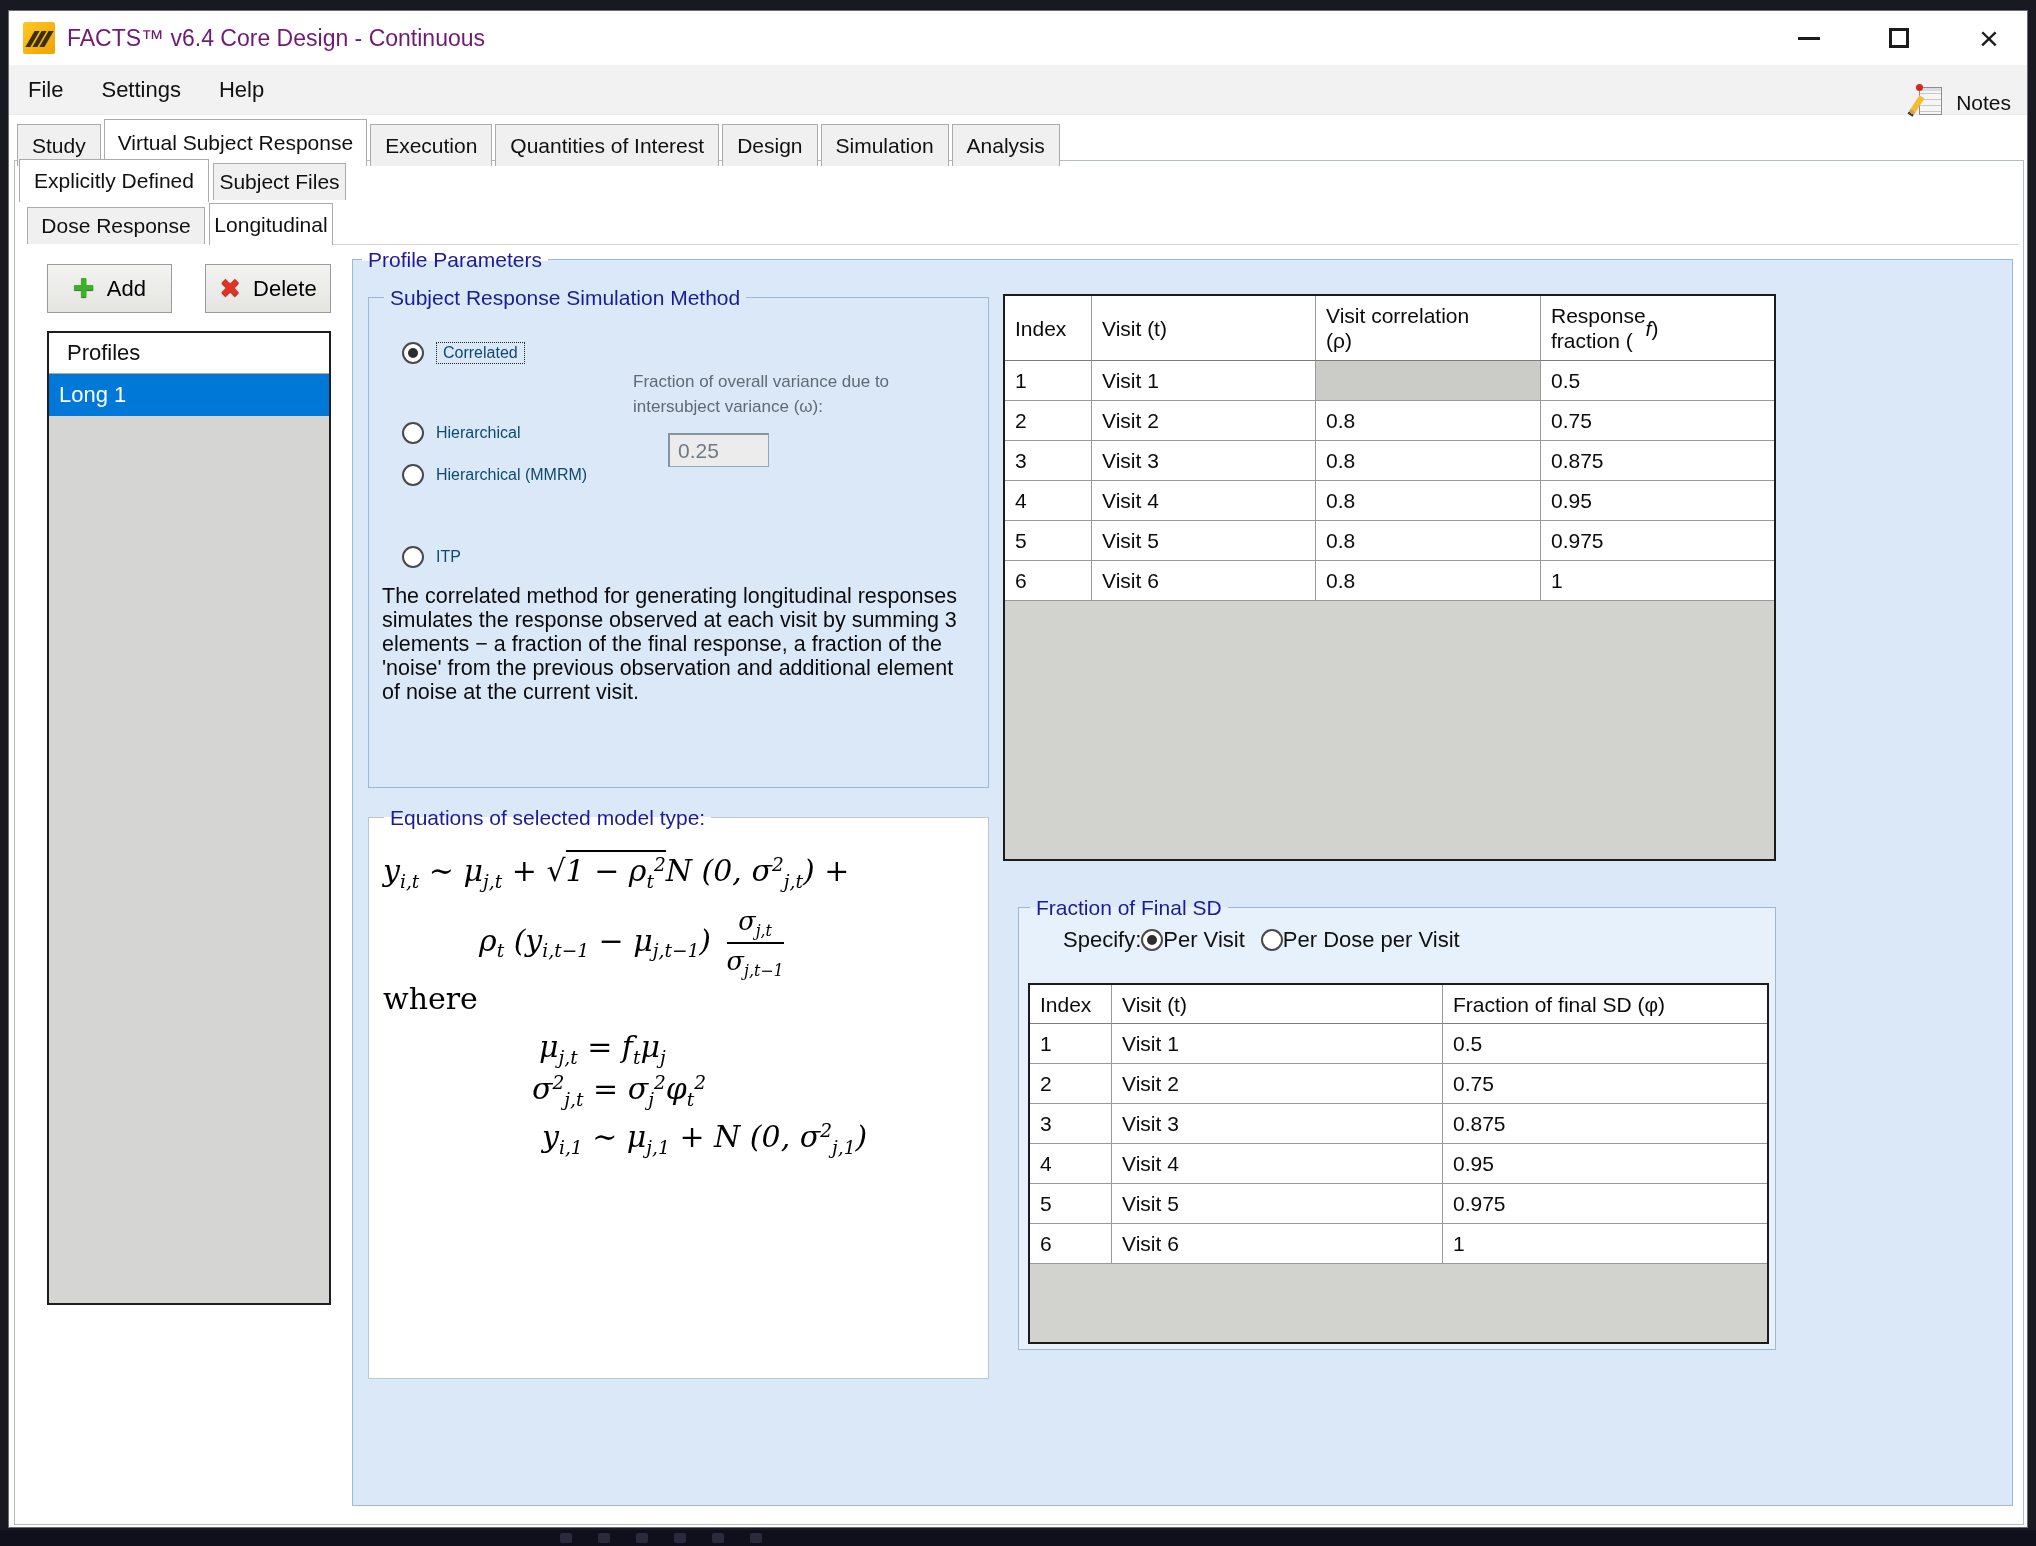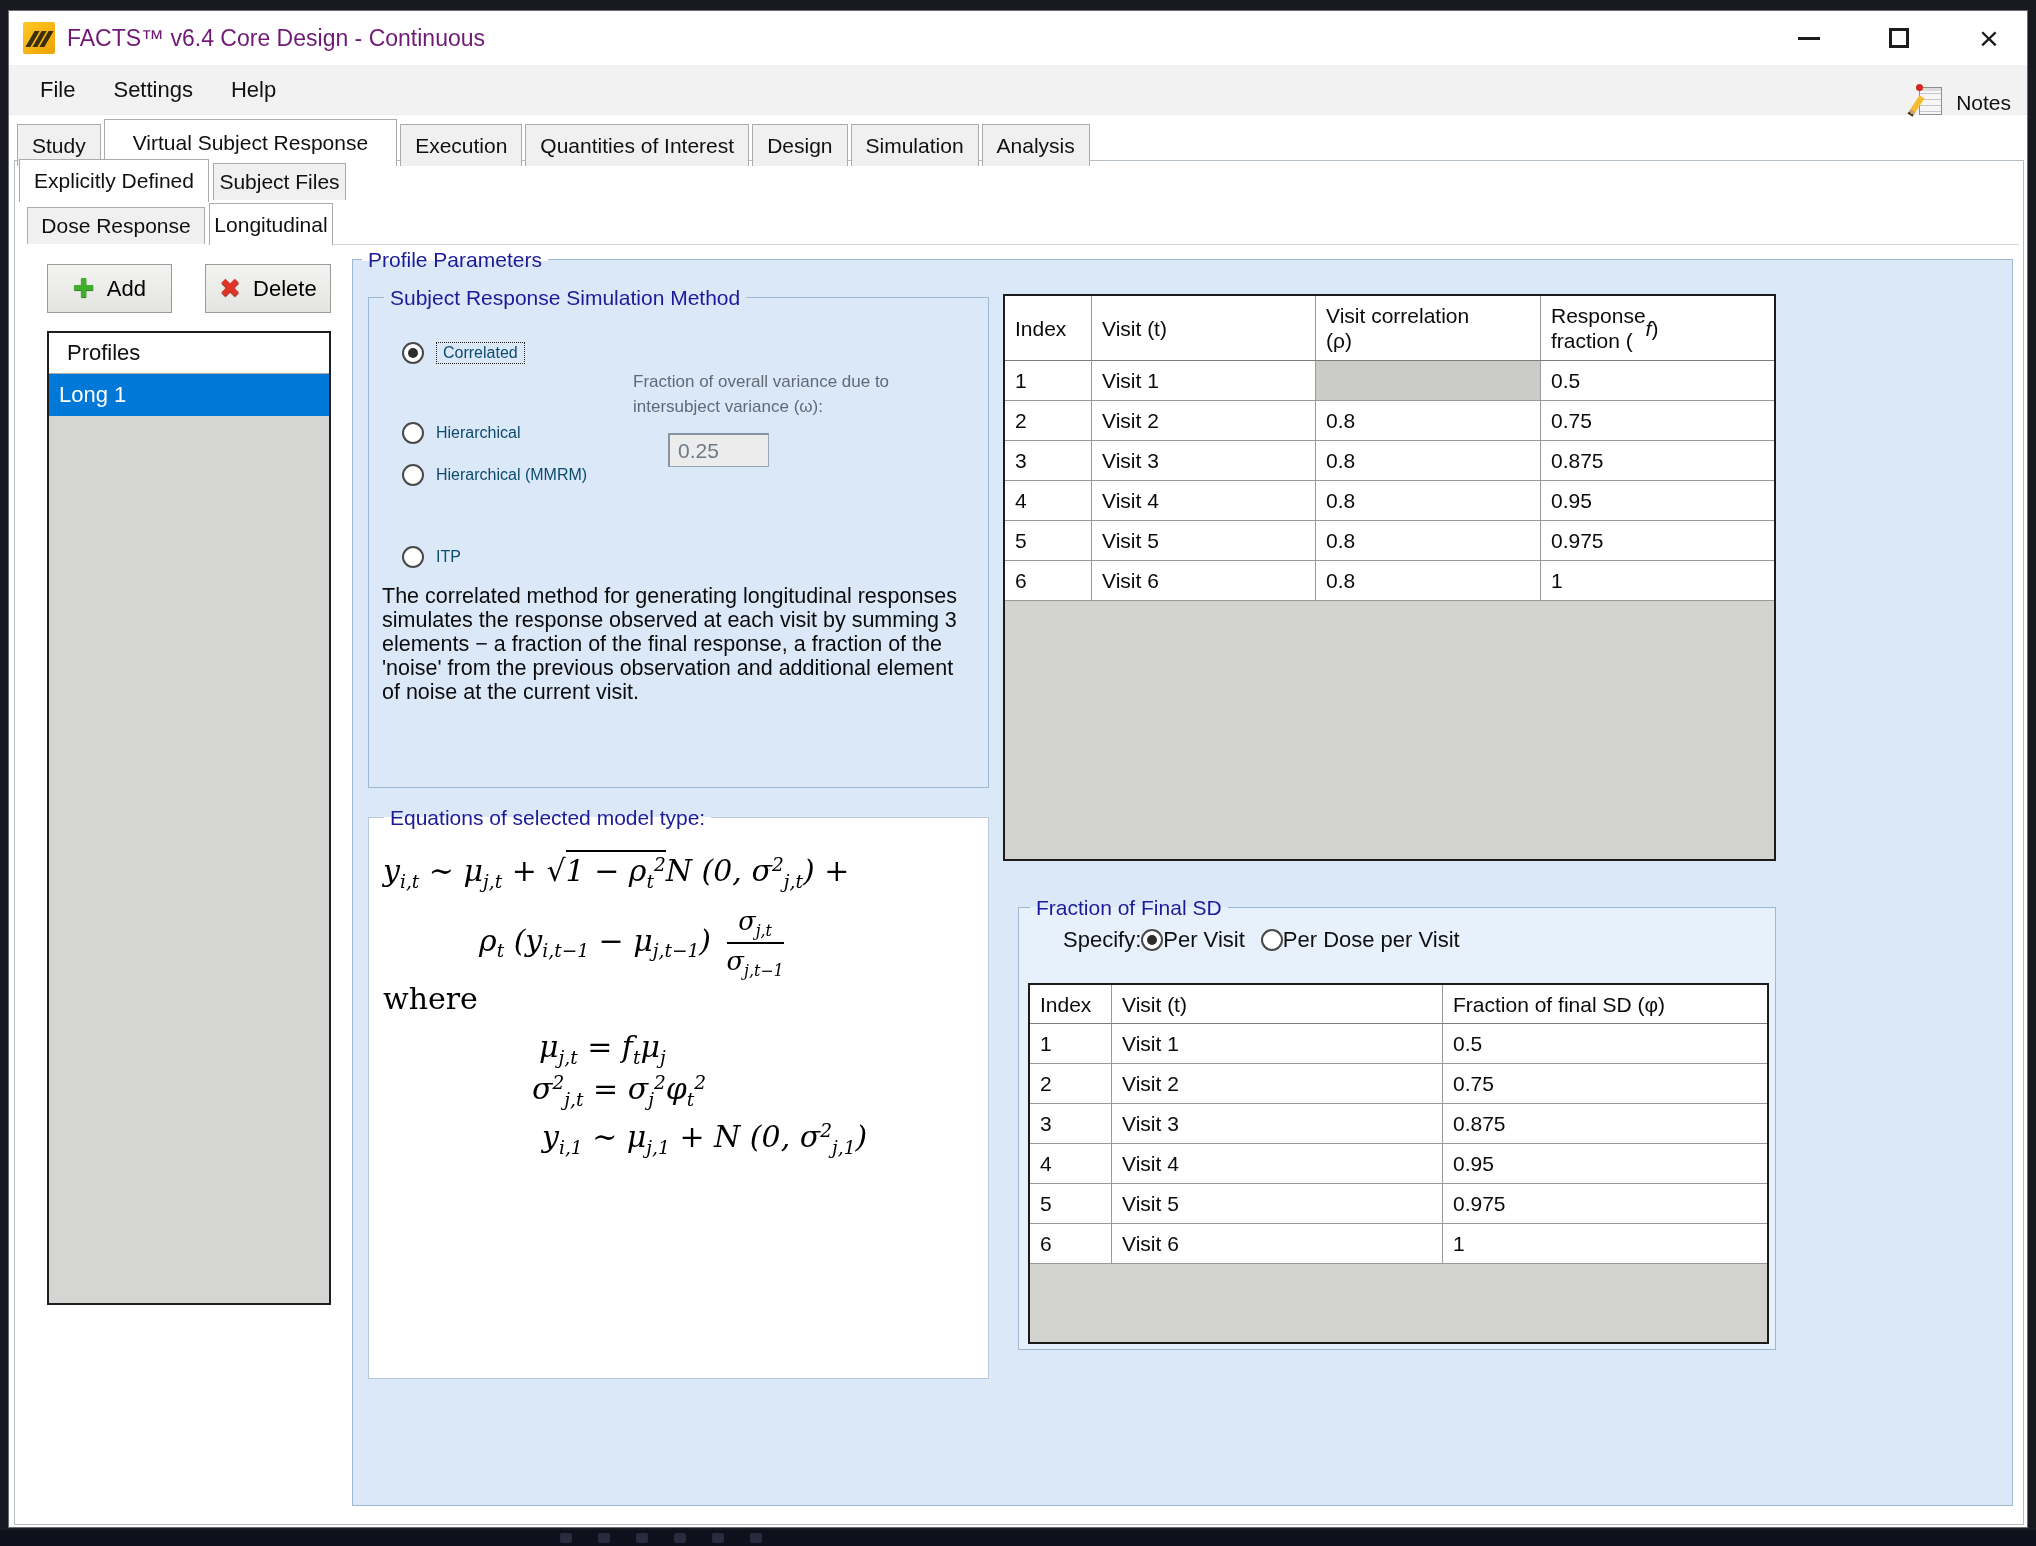--- a/index.html
+++ b/index.html
@@ -25,31 +25,31 @@
   .titlebar{position:absolute;left:0;top:0;width:100%;height:54px;background:#fff;display:flex;align-items:center}
   .app-icon{position:absolute;left:14px;top:11px;width:32px;height:32px;border-radius:2px;background:linear-gradient(135deg,#ffc825,#eea206);overflow:hidden}
   .app-icon .sl{position:absolute;width:5px;height:16px;top:9px;background:#3a2f0b;transform:skewX(-30deg)}
   .title-text{position:absolute;left:58px;top:14px;font-size:23px;color:#701a75;white-space:nowrap}
   .winctrl{position:absolute;right:22px;top:0;height:54px;display:flex;align-items:center;gap:58px}
   .wc{width:32px;height:32px;display:flex;align-items:center;justify-content:center;color:#1c1c1c;cursor:default}
   .wc-min-glyph{display:block;width:22px;height:0;border-top:3px solid #1c1c1c}
   .wc-max-glyph{display:block;width:20px;height:20px;border:3px solid #1c1c1c}
   .wc-close-glyph{font-size:34px;line-height:30px}
   
-  .menubar{position:absolute;left:0;top:54px;width:100%;height:50px;background:#f2f2f2;display:flex;align-items:center;padding-left:12px;border-bottom:1px solid #ececec}
+  .menubar{position:absolute;left:0;top:54px;width:100%;height:50px;background:#f2f2f2;display:flex;align-items:center;border-bottom:1px solid #ececec}
   .menu-item{font-size:22px;color:#111;padding:0 19px;height:100%;display:flex;align-items:center}
   .notes{position:absolute;right:16px;top:54px;height:50px;display:flex;align-items:flex-end;gap:14px}
   .notes-label{font-size:21px;color:#111}
   .notes-icon{position:relative;width:23px;height:28px;background:repeating-linear-gradient(#f6f6f6 0 5px,#c7c7c7 5px 6px);border:1px solid #8e8e8e;box-shadow:inset 0 3px 0 #dcdcdc}
   .notes-icon::before{content:'';position:absolute;left:-4px;top:-4px;width:7px;height:7px;border-radius:50%;background:#d3281e}
   .notes-icon::after{content:'';position:absolute;left:-7px;bottom:-3px;width:6px;height:22px;background:linear-gradient(#f5bc2f 0 75%,#caa06a 75% 90%,#4d3a1e 90%);transform:rotate(33deg)}
   
   .tabs1{position:absolute;left:8px;top:108px;display:flex;gap:3px;align-items:flex-end;z-index:4}
   .tab1{height:42px;background:var(--tabbg);border:1px solid var(--tabbrd);border-bottom:none;font-size:21px;display:flex;align-items:center;padding:16px 14px;color:#101010}
-  .tab1.sel{height:47px;background:#fff;position:relative;z-index:6;padding:0 28px}
+  .tab1.sel{height:47px;background:#fff;position:relative;z-index:6;padding:0 13px}
   .page{position:absolute;left:5px;top:149px;width:2010px;height:1365px;background:#fff;border:1px solid #b4bcc4}
   .tab2{position:absolute;background:var(--tabbg);border:1px solid var(--tabbrd);border-bottom:none;font-size:21px;display:flex;align-items:center;justify-content:center;color:#101010;z-index:5}
   .tab2.sel{background:#fff;z-index:7}
   .tabline3{position:absolute;left:323px;top:233px;width:1687px;height:1px;background:#d4d4d4}
   
   .btn{position:absolute;height:49px;background:linear-gradient(#f3f3f1,#e4e4e1);border:1px solid #9b9b9b;display:flex;align-items:center;justify-content:center;gap:12px;font-size:22px;color:#000}
   .plus-icon{color:#3fae2a;font-size:26px;font-weight:bold;text-shadow:0 1px 1px #2a7718}
   .x-icon{color:#dd3425;font-size:26px;font-weight:bold;text-shadow:0 1px 1px #8d1d12}
   .listbox{position:absolute;left:38px;top:320px;width:284px;height:974px;background:#d5d5d3;border:2px solid #1e1e1e;display:flex;flex-direction:column}
   .list-header{height:41px;background:#fff;border-bottom:1px solid #ababab;display:flex;align-items:center;padding-left:18px;font-size:22px;color:#101010}

